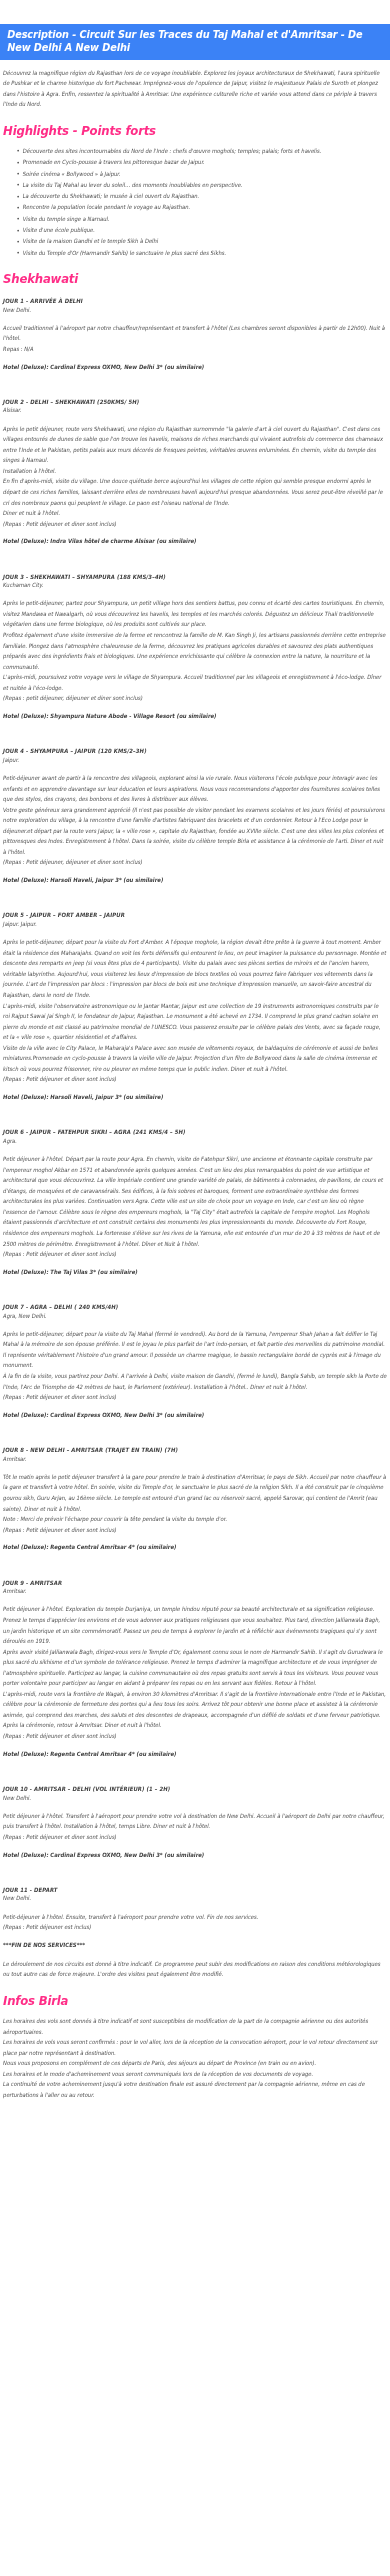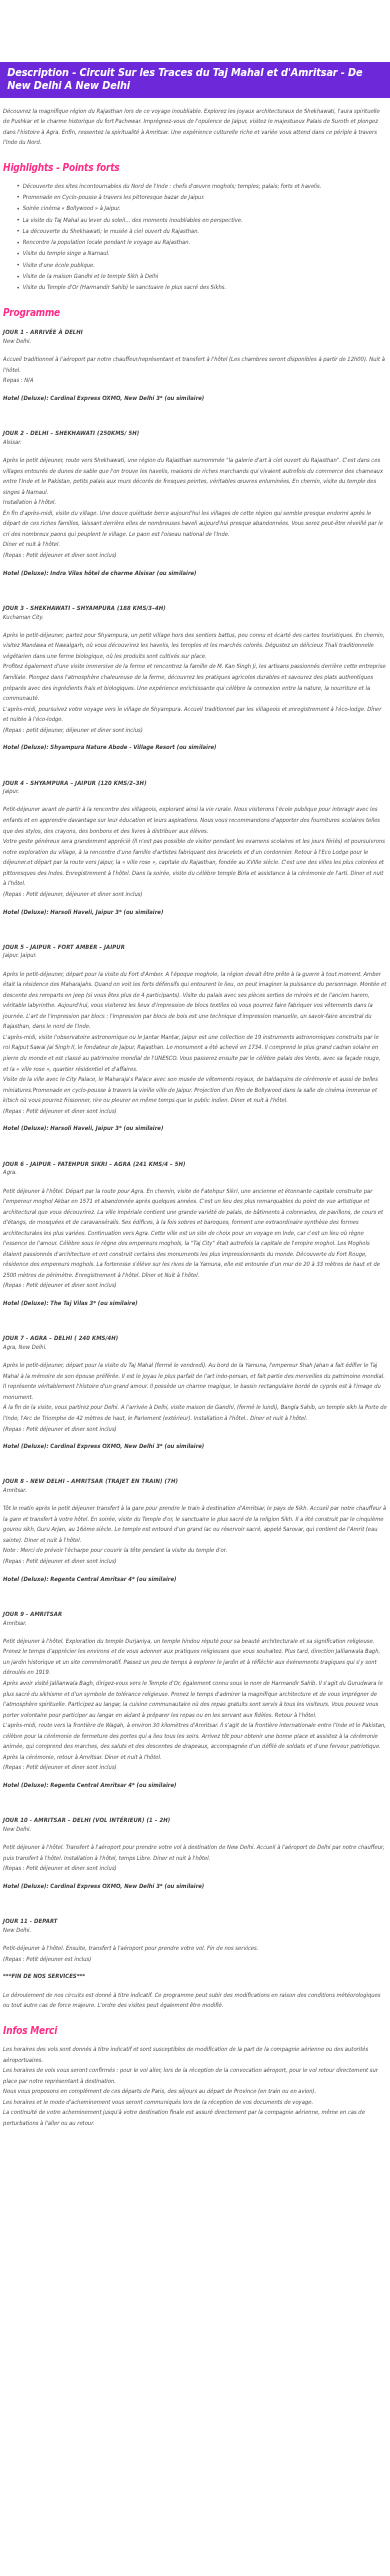--- a/index.html
+++ b/index.html
@@ -15,48 +15,47 @@
   }
   .page {
     width: 391px;
     box-sizing: border-box;
     padding: 0 0 15.5px 0;
   }
   .spacer-top { height: 24px; }
 
   
   .title-banner {
-    background: #6d28d9;
+    background: #3b82f6;
     color: #ffffff;
     font-style: italic;
     font-weight: bold;
     font-size: 10.8px;
     line-height: 1.22;
     padding: 4.1px 7.2px 5.2px 7.2px;
     letter-spacing: -0.1px;
-    margin-top: 38px;
   }
 
   
   .content { padding: 0 4.1px 0 3.1px; }
 
   p.body-para {
     font-style: italic;
     font-size: 5.8px;
     line-height: 1.82;
     margin: 8.2px 0 0 0;
     color: #4f4f4f;
     text-align: left;
   }
 
   h2.section-heading {
     color: #ff2d87;
     font-style: italic;
     font-weight: bold;
-    font-size: 10px;
+    font-size: 13px;
     line-height: 1.1;
     margin: 14.4px 0 7.2px 0;
     letter-spacing: -0.2px;
   }
 
   ul.bullets {
     margin: 3.1px 0 0 0;
     padding: 0 0 0 13.4px;
     list-style: none;
   }
@@ -132,21 +131,21 @@
       <li>Soirée cinéma « Bollywood » à Jaipur.</li>
       <li>La visite du Taj Mahal au lever du soleil… des moments inoubliables en perspective.</li>
       <li>La découverte du Shekhawati; le musée à ciel ouvert du Rajasthan.</li>
       <li>Rencontre la population locale pendant le voyage au Rajasthan.</li>
       <li>Visite du temple singe a Narnaul.</li>
       <li>Visite d'une école publique.</li>
       <li>Visite de la maison Gandhi et le temple Sikh à Delhi</li>
       <li>Visite du Temple d'Or (Harmandir Sahib) le sanctuaire le plus sacré des Sikhs.</li>
     </ul>
 
-    <h2 class="section-heading">Programme</h2>
+    <h2 class="section-heading">Shekhawati</h2>
 
     <div class="day-block">
       <div class="day-title">JOUR 1 - ARRIVÉE À DELHI</div>
       <div class="day-loc">New Delhi.</div>
       <div class="day-body">Accueil traditionnel à l'aéroport par notre chauffeur/représentant et transfert à l'hôtel (Les chambres seront disponibles à partir de 12h00). Nuit à l'hôtel.
 Repas : N/A</div>
       <div class="day-hotel">Hotel (Deluxe): Cardinal Express OXMO, New Delhi 3* (ou similaire)</div>
     </div>
     <div class="day-gap"></div>
 
@@ -248,21 +247,21 @@
     <div class="day-block">
       <div class="day-title">JOUR 11 - DEPART</div>
       <div class="day-loc">New Delhi.</div>
       <div class="day-body">Petit-déjeuner à l'hôtel. Ensuite, transfert à l'aéroport pour prendre votre vol. Fin de nos services.
 (Repas : Petit déjeuner est inclus)</div>
       <div class="day-hotel">***FIN DE NOS SERVICES***</div>
     </div>
 
     <p class="body-para">Le déroulement de nos circuits est donné à titre indicatif. Ce programme peut subir des modifications en raison des conditions météorologiques ou tout autre cas de force majeure. L'ordre des visites peut également être modifié.</p>
 
-    <h2 class="section-heading">Infos Merci</h2>
+    <h2 class="section-heading">Infos Birla</h2>
     <div class="day-body">Les horaires des vols sont donnés à titre indicatif et sont susceptibles de modification de la part de la compagnie aérienne ou des autorités aéroportuaires.
 Les horaires de vols vous seront confirmés : pour le vol aller, lors de la réception de la convocation aéroport, pour le vol retour directement sur place par notre représentant à destination.
 Nous vous proposons en complément de ces départs de Paris, des séjours au départ de Province (en train ou en avion).
 Les horaires et le mode d'acheminement vous seront communiqués lors de la réception de vos documents de voyage.
 La continuité de votre acheminement jusqu'à votre destination finale est assuré directement par la compagnie aérienne, même en cas de perturbations à l'aller ou au retour.</div>
 
   </div>
 </div>
 
 

